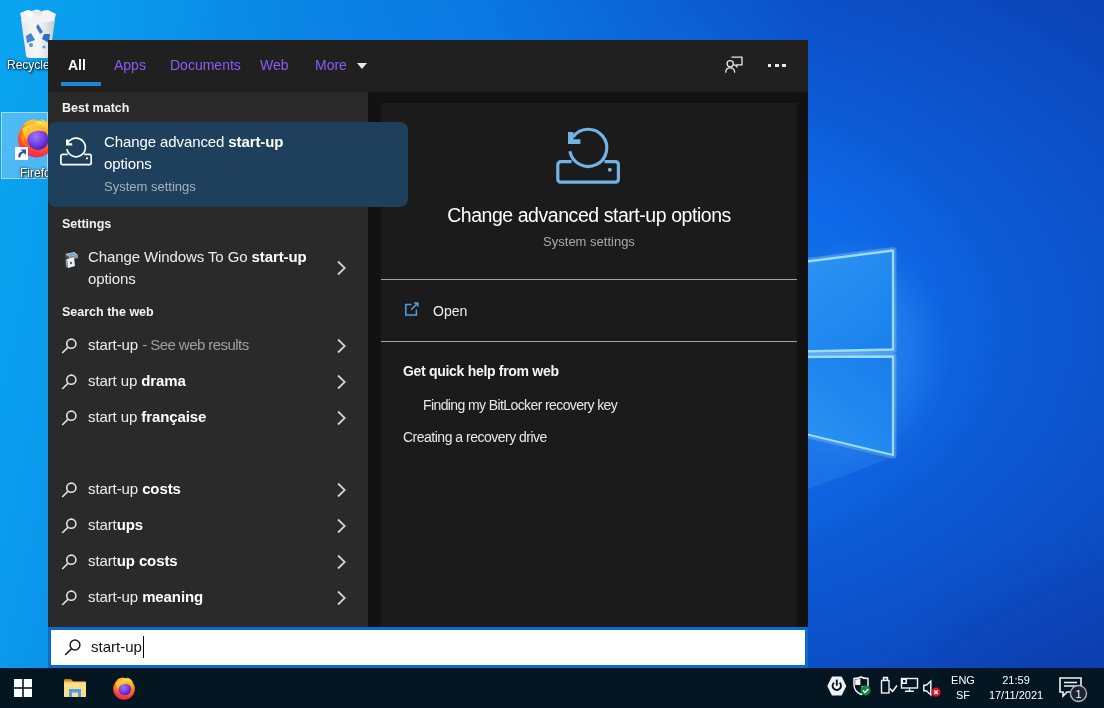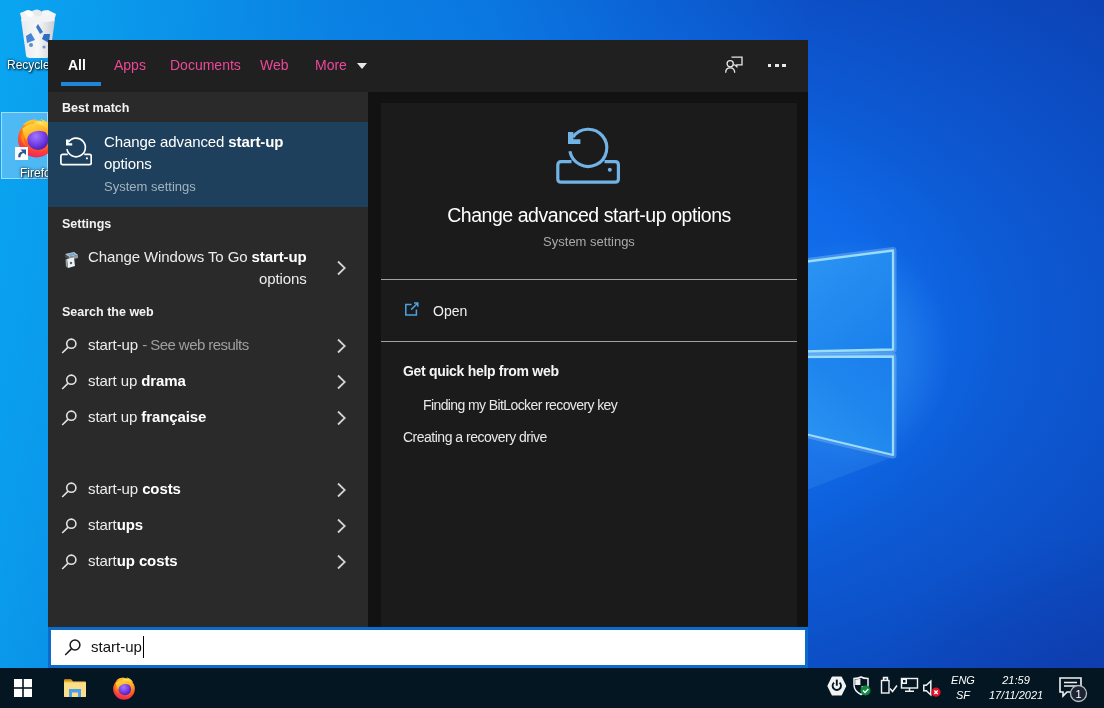--- a/index.html
+++ b/index.html
@@ -25,42 +25,42 @@
     white-space:nowrap; }
 
   
   #panel { left:48px; top:40px; width:760px; height:628px; }
   #phead { left:0; top:0; width:760px; height:52px; background:#202020; }
   #pleft { left:0; top:52px; width:320px; height:535px; background:#2a2a2b; }
   #pright { left:320px; top:52px; width:440px; height:535px; background:#121212; }
   #pcard { left:333px; top:63px; width:416px; height:524px; background:#1b1b1b; }
   #psearch { left:0; top:587px; width:760px; height:41px; background:#fff; border:3px solid #0b6ccb; }
 
-  .tab { position:absolute; top:17px; font-size:14px; color:#ec4899; }
+  .tab { position:absolute; top:17px; font-size:14px; color:#8b5cf6; }
   #tabline { left:13px; top:42px; width:40px; height:4px; background:#1e87d7; }
 
   .seclabel { position:absolute; font-size:12.5px; font-weight:bold; color:#f2f2f2; }
   .itext { font-size:15px; color:#ececec; letter-spacing:-0.1px; }
   .chev { position:absolute; left:289px; }
 
   .row { position:absolute; left:0; width:320px; height:36px; }
   .row .mag { position:absolute; left:13px; top:10px; }
   .row .rt { position:absolute; left:40px; top:8px; }
   .row .chev { top:10px; }
   .gray { color:#9f9f9f; letter-spacing:-0.55px; }
 
   #seltitle b, .itext b { font-weight:bold; color:#fff; }
 
   
   .ctext { text-align:center; }
   .sep { position:absolute; left:0; width:416px; height:1.2px; background:#a2a2a2; }
 
   
   #taskbar { left:0; top:668px; width:1104px; height:40px; background:#031622; }
-  .trtext { position:absolute; color:#fff; font-size:11px; text-align:center;font-style:italic; }
+  .trtext { position:absolute; color:#fff; font-size:11px; text-align:center; }
 </style>
 </head>
 <body>
   <div id="wall" class="abs"></div>
   <div id="wallcyan" class="abs"></div>
   <div id="walllogo" class="abs" style="left:750px;top:200px;">
     <svg width="354" height="360" viewBox="0 0 354 360">
       <defs>
         <radialGradient id="glow" cx="0.5" cy="0.5" r="0.5">
           <stop offset="0" stop-color="#5cb8f8" stop-opacity="0.4"></stop>
@@ -170,36 +170,36 @@
           <circle cx="5.2" cy="7.8" r="3.1"></circle>
           <path d="M0.7,16.8 Q0.7,11.8 5.2,11.8 Q9.7,11.8 9.7,16.8"></path>
         </svg>
       </span>
       <span class="abs" style="left:720px;top:24px;width:3.4px;height:3.4px;background:#e8e8e8;"></span>
       <span class="abs" style="left:727.2px;top:24px;width:3.4px;height:3.4px;background:#e8e8e8;"></span>
       <span class="abs" style="left:734.4px;top:24px;width:3.4px;height:3.4px;background:#e8e8e8;"></span>
     </div>
 
     <div class="seclabel abs" style="left:14px;top:61px;">Best match</div>
-    <div class="abs" style="left:0;top:82px;width:320px;height:85px;background:#1e405c;">
+    <div class="abs" style="left:0;top:82px;width:360px;height:85px;background:#1e405c;border-radius:8px;">
       <div id="bm-icon" class="abs" style="left:12px;top:15.3px;">
         <svg width="32" height="31" viewBox="0 0 64 62" preserveAspectRatio="none">
           <g fill="none" stroke="#fff" stroke-width="3.4">
             <path d="M15.5,34.7 H5 Q1.8,34.7 1.8,38 V52 Q1.8,55.2 5,55.2 H59.2 Q62.4,55.2 62.4,52 V38 Q62.4,34.7 59.2,34.7 H48.5"></path>
             <path d="M13.9,24.3 A18.6,18.6 0 1 0 17.0,10.1"></path>
           </g>
           <circle cx="53.8" cy="42.7" r="2.2" fill="#fff"></circle>
           <path d="M12,4.9 h5.4 v7.4 h7 v4.6 h-12.4 z" fill="#fff"></path>
         </svg>
       </div>
       <div id="seltitle" class="abs itext" style="left:56px;top:9px;line-height:22px;color:#fff;">Change advanced <b>start-up</b><br>options</div>
       <div class="abs" style="left:56px;top:57px;font-size:13px;color:#a3b3bd;">System settings</div>
     </div>
     <div class="seclabel abs" style="left:14px;top:177px;">Settings</div>
-    <div class="abs" style="left:0;top:198px;width:336px;height:58px;text-align:right;">
+    <div class="abs" style="left:0;top:198px;width:336px;height:58px;">
       <div id="wtg-icon" class="abs" style="left:13px;top:13px;">
         <svg width="18" height="20" viewBox="0 0 18 20">
           <polygon points="4,3 13,1 17,4 8,6" fill="#c2c9ce"></polygon>
           <polygon points="6.5,3.2 12.5,2 15,3.8 9,5" fill="#6aa7d8"></polygon>
           <polygon points="4,3 8,6 8,9 4,6" fill="#4a5258"></polygon>
           <polygon points="8,6 17,4 17,7 8,9" fill="#939ca2"></polygon>
           <polygon points="6,8 13,6.5 14,15 7,17" fill="#eef0f1"></polygon>
           <polygon points="6,8 7,17 5,15.5 4.5,8.5" fill="#9aa2a8"></polygon>
           <circle cx="10" cy="12" r="1.2" fill="#3d6a78"></circle>
         </svg>
@@ -284,20 +284,34 @@
       </span>
     </div>
     <div class="row" style="top:504px;">
       <span class="mag">
         <svg width="16" height="16" viewBox="0 0 16 16" fill="none" stroke="#e2e2e2" stroke-width="1.6">
           <circle cx="10.3" cy="5.7" r="4.6"></circle>
           <path d="M6.9,9.4 L1.2,15"></path>
         </svg>
       </span>
       <span class="rt itext">start<b>up costs</b></span>
+      <span class="chev" style="top:10px;">
+        <svg width="9" height="16" viewBox="0 0 9 16" fill="none" stroke="#d4d4d4" stroke-width="1.8">
+          <path d="M1,1.5 L7.8,8 L1,14.5"></path>
+        </svg>
+      </span>
+    </div>
+    <div class="row" style="top:540px;">
+      <span class="mag">
+        <svg width="16" height="16" viewBox="0 0 16 16" fill="none" stroke="#e2e2e2" stroke-width="1.6">
+          <circle cx="10.3" cy="5.7" r="4.6"></circle>
+          <path d="M6.9,9.4 L1.2,15"></path>
+        </svg>
+      </span>
+      <span class="rt itext">start-up <b>meaning</b></span>
       <span class="chev" style="top:10px;">
         <svg width="9" height="16" viewBox="0 0 9 16" fill="none" stroke="#d4d4d4" stroke-width="1.8">
           <path d="M1,1.5 L7.8,8 L1,14.5"></path>
         </svg>
       </span>
     </div>
 
     <div id="big-icon" class="abs" style="left:508px;top:87px;">
       <svg width="64" height="62" viewBox="0 0 64 62">
         <g fill="none" stroke="#72b3e6" stroke-width="3.2">

